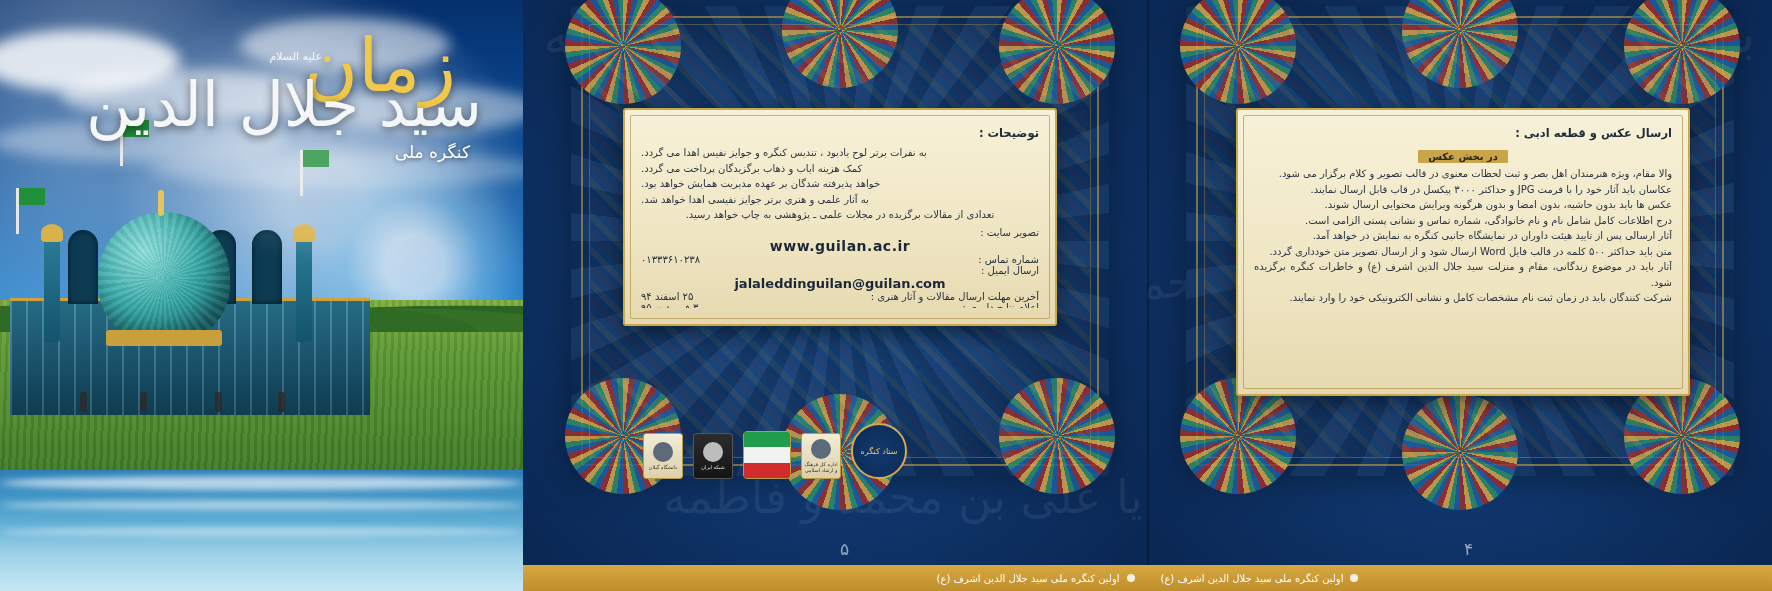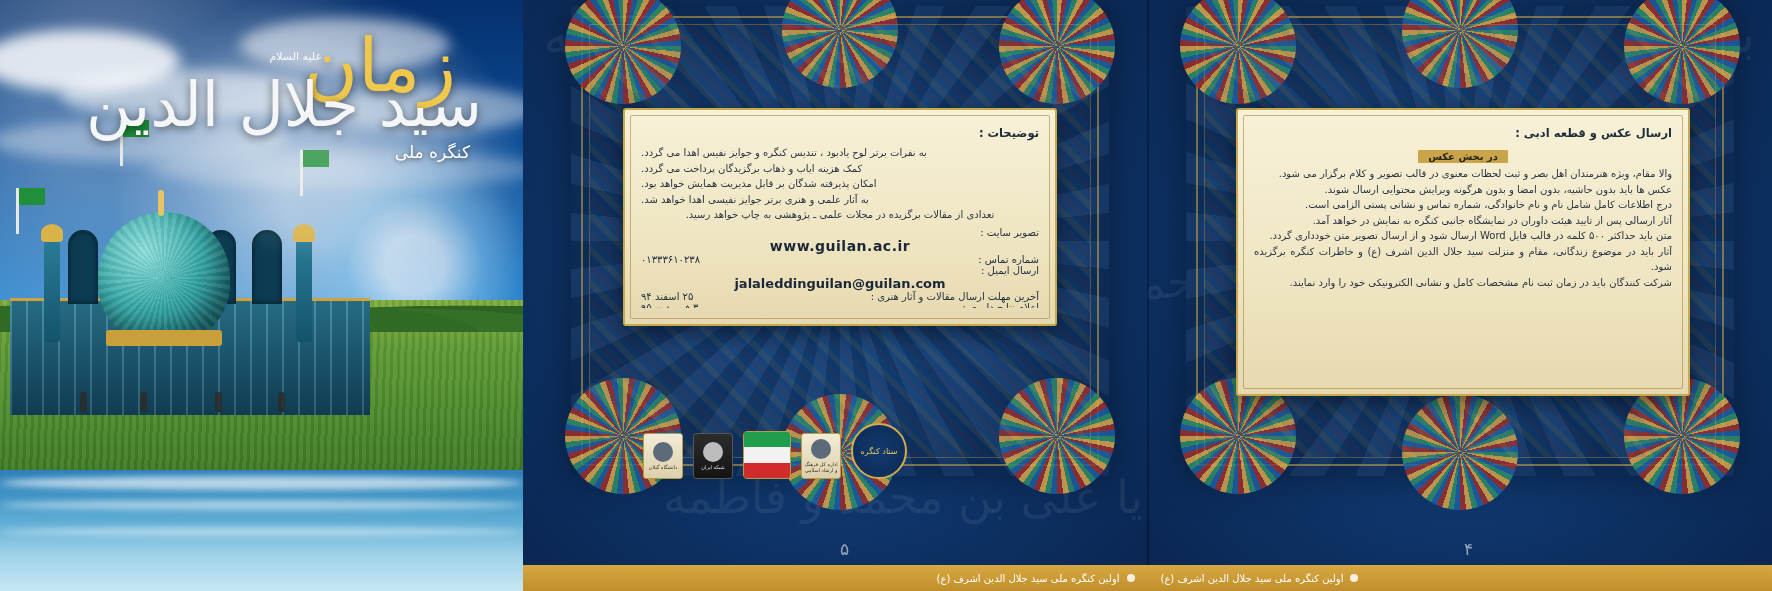--- a/index.html
+++ b/index.html
@@ -239,21 +239,21 @@
     <div class="card card2">
       <div class="card-inner">
         <div class="ttl">توضیحات :</div>
         <div class="ln r">
           <span>به نفرات برتر لوح یادبود ، تندیس کنگره و جوایز نفیس اهدا می گردد.</span>
         </div>
         <div class="ln r">
           <span>کمک هزینه ایاب و ذهاب برگزیدگان پرداخت می گردد.</span>
         </div>
         <div class="ln r">
-          <span>امکان پذیرفته شدگان بر قابل مدیریت همایش خواهد بود.</span>
+          <span>خواهد پذیرفته شدگان بر عهده مدیریت همایش خواهد بود.</span>
         </div>
         <div class="ln r">
           <span>به آثار علمی و هنری برتر جوایز نفیسی اهدا خواهد شد.</span>
         </div>
         <div class="ln c">تعدادی از مقالات برگزیده در مجلات علمی ـ پژوهشی به چاپ خواهد رسید.</div>
         <div class="two" style="margin-top:4px">
           <span>تصویر سایت :</span>
         </div>
         <div class="site">www.guilan.ac.ir</div>
         <div class="two">
@@ -313,20 +313,21 @@
       <div class="medallion med-br"></div>
       <div class="medallion med-tc"></div>
       <div class="medallion med-bc"></div>
     </div>
 
     <div class="card card3">
       <div class="card-inner">
         <div class="ttl">ارسال عکس و قطعه ادبی :</div>
         <div style="text-align:center"><span class="sec-head">در بخش عکس</span></div>
         <div class="ln">والا مقام، ویژه هنرمندان اهل بصر و ثبت لحظات معنوی در قالب تصویر و کلام برگزار می شود.</div>
+        <div class="ln">عکاسان باید آثار خود را با فرمت JPG و حداکثر ۳۰۰۰ پیکسل در قاب قابل ارسال نمایند.</div>
         <div class="ln">عکس ها باید بدون حاشیه، بدون امضا و بدون هرگونه ویرایش محتوایی ارسال شوند.</div>
         <div class="ln">درج اطلاعات کامل شامل نام و نام خانوادگی، شماره تماس و نشانی پستی الزامی است.</div>
         <div class="ln">آثار ارسالی پس از تایید هیئت داوران در نمایشگاه جانبی کنگره به نمایش در خواهد آمد.</div>
         <div class="ln">متن باید حداکثر ۵۰۰ کلمه در قالب فایل Word ارسال شود و از ارسال تصویر متن خودداری گردد.</div>
         <div class="ln">آثار باید در موضوع زندگانی، مقام و منزلت سید جلال الدین اشرف (ع) و خاطرات کنگره برگزیده شود.</div>
         <div class="ln">شرکت کنندگان باید در زمان ثبت نام مشخصات کامل و نشانی الکترونیکی خود را وارد نمایند.</div>
       </div>
     </div>
 
     <div class="pgnum pg4" style="left:316px">۴</div>

